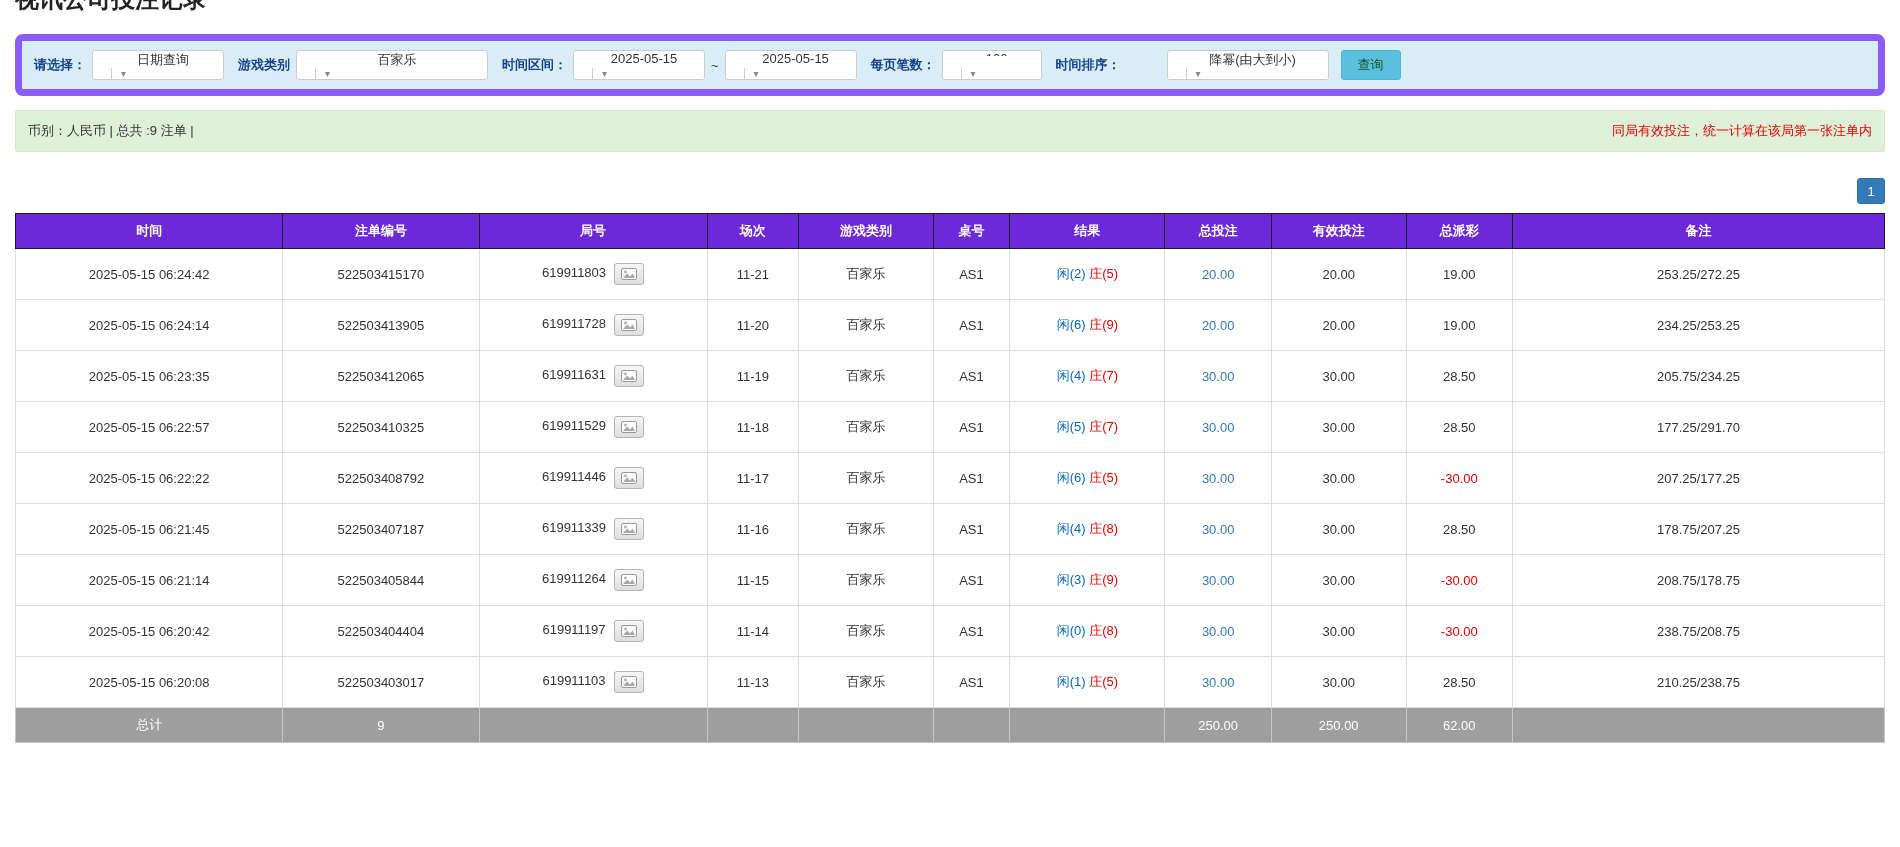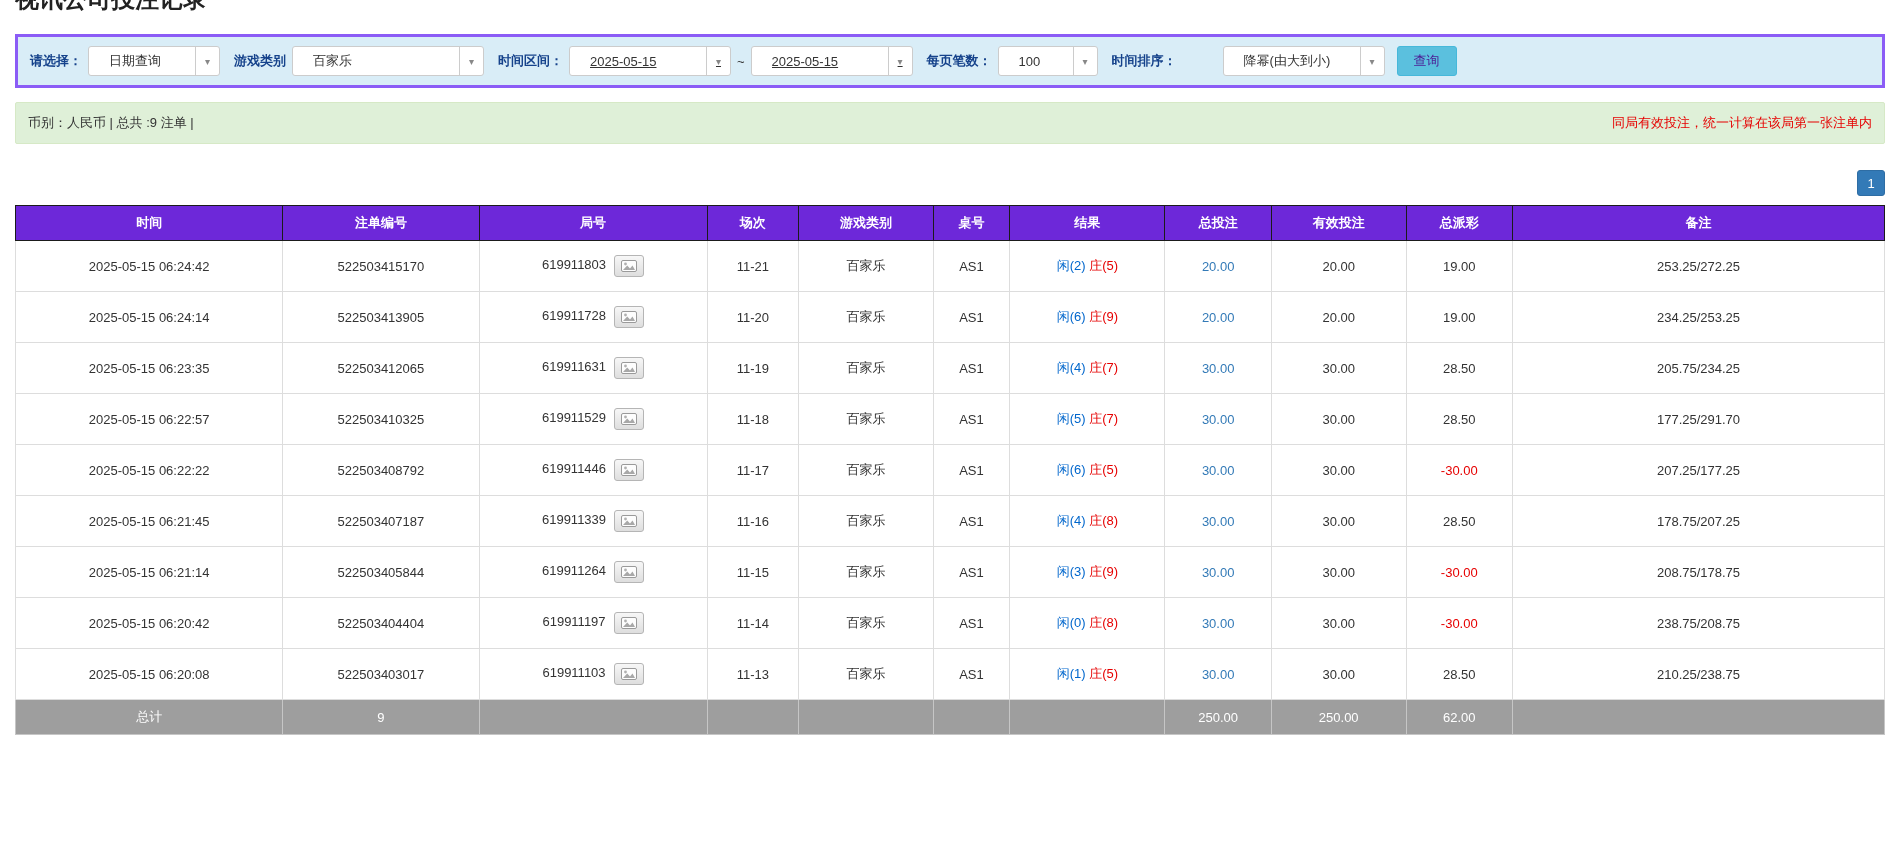--- a/index.html
+++ b/index.html
@@ -22,65 +22,66 @@
     margin-top: -16px;            
     white-space: nowrap;
     overflow: hidden;
   }
 
   
   .filter-bar {
     display: flex;
     align-items: center;
     background: #d9edf7;
-    border: 3px solid #8b5cf6;
-    border-radius: 0;
+    border: 7px solid #8b5cf6;
+    border-radius: 8px;
     padding: 9px 12px;
     margin-top: 20px;
   }
   .filter-label {
     color: #15428b;
     font-weight: bold;
     margin: 0 6px 0 14px;
     white-space: nowrap;
   }
   .filter-label.first { margin-left: 0; }
   .sel {
     display: inline-flex;
     align-items: center;
     background: #fff;
     border: 1px solid #ccc;
     border-radius: 3px;
     height: 30px;
-    padding-left: 20px;
+    padding-left: 10px;
     cursor: pointer;
     color: #333;
+    flex-direction: column;
   }
   .sel .val { flex: 1; text-align: left; white-space: nowrap; overflow: hidden; }
   .sel .caret {
     align-self: stretch;
     display: flex;
     align-items: center;
     justify-content: center;
     width: 24px;
     border-left: 1px solid #ccc;
     margin-left: 8px;
     color: #888;
     font-size: 10px;
   }
   .w-qt   { width: 132px; }
   .w-game { width: 192px; }
-  .w-date { width: 162px; text-decoration: underline; }
+  .w-date { width: 132px; }
   .w-size { width: 100px; gap: 12px; }
   .w-sort { width: 162px; margin-left: 40px; }
   .tilde { margin: 0 6px; color: #333; }
   .search-btn {
     background: #5bc0de;
     border: 1px solid #46b8da;
-    color: #4c1d95;
+    color: #14532d;
     height: 30px;
     padding: 0 16px;
     border-radius: 3px;
     font-size: 13px;
     font-family: inherit;
     cursor: pointer;
     margin-left: 12px;
   }
 
   

